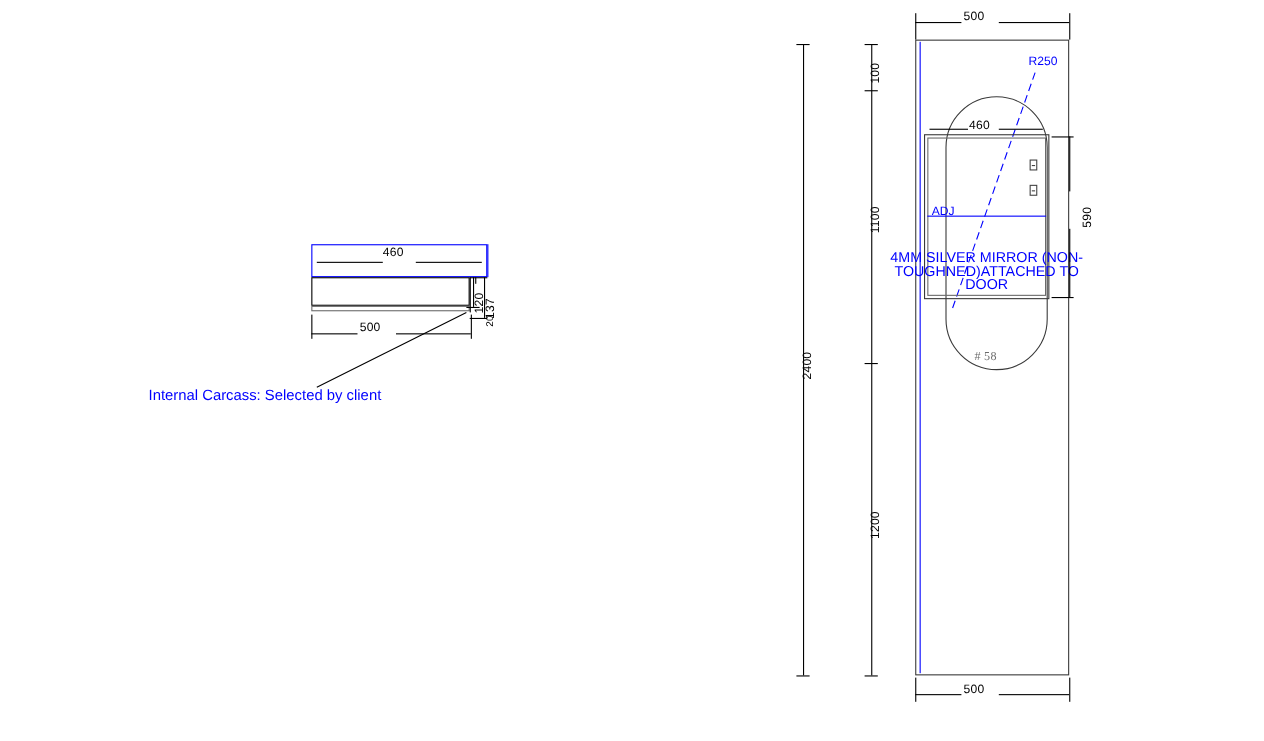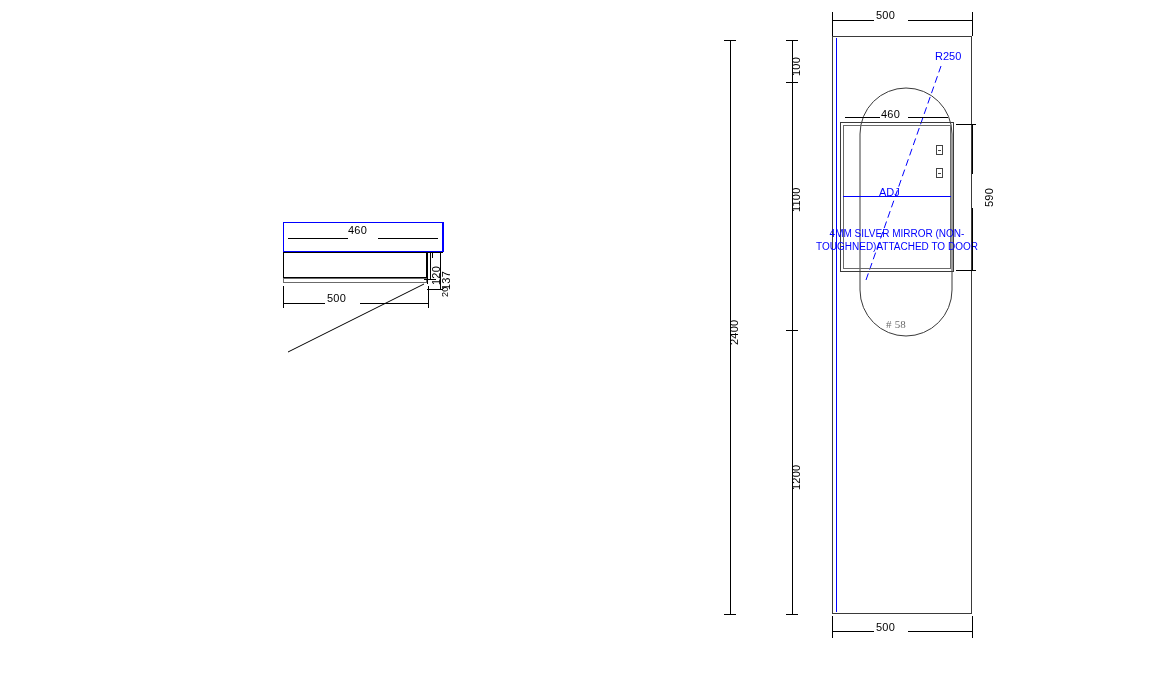--- a/index.html
+++ b/index.html
@@ -68,21 +68,21 @@
     position: absolute;
     color: #0000ff;
     font-size: 13.5px;
     line-height: 18px;
     width: 430px;
   }
 
   .mirror-label {
     position: absolute;
     color: #0000ff;
-    font-size: 10px;
+    font-size: 13px;
     line-height: 12.5px;
     text-align: center;
     width: 200px;
   }
 
   
   .hw {
     position: absolute;
     width: 7px;
     height: 10px;
@@ -143,20 +143,21 @@
     <div class="dimtext vert" style="left:430px; top:285px;">120</div>
 
     <div class="dimtext vert small" style="left:440px; top:297px;">20</div>
 
     <svg class="overlay">
       <line x1="424" y1="284" x2="288" y2="352" stroke="#000000" stroke-width="1"></line>
     </svg>
   </div>
 
   <div class="notes" style="left:135px; top:351px;">
+    <div>Internal Carcass:  Selected by client</div>
   </div>
 
   <div>
 
     <div class="vline" style="left:832px; top:12px; height:24px;"></div>
     <div class="vline" style="left:972px; top:12px; height:24px;"></div>
     <div class="hline" style="left:832px; top:20px; width:42px;"></div>
     <div class="hline" style="left:908px; top:20px; width:64px;"></div>
     <div class="dimtext" style="left:876px; top:9px;">500</div>
 
@@ -176,21 +177,21 @@
     <div class="box gray" style="left:843px; top:125px; width:108px; height:144px;"></div>
 
     <div class="hline" style="left:845px; top:117px; width:35px;"></div>
     <div class="hline" style="left:908px; top:117px; width:40px;"></div>
     <div class="dimtext" style="left:881px; top:108px;">460</div>
 
     <div class="hw" style="left:936px; top:145px;"></div>
     <div class="hw" style="left:936px; top:168px;"></div>
 
     <div class="hline blue" style="left:843px; top:196px; width:108px;"></div>
-    <div class="bluetext" style="left:847px; top:186px;margin-left:32px;">ADJ</div>
+    <div class="bluetext" style="left:847px; top:186px;">ADJ</div>
 
     <div class="mirror-label" style="left:797px; top:228px;">4MM SILVER MIRROR (NON-TOUGHNED)ATTACHED TO DOOR</div>
 
     <div class="dimtext gray" style="left:886px; top:318px;"># 58</div>
 
     <div class="hline" style="left:956px; top:124px; width:20px;"></div>
     <div class="hline" style="left:956px; top:270px; width:20px;"></div>
     <div class="vline" style="left:972px; top:124px; height:50px;"></div>
     <div class="vline" style="left:972px; top:208px; height:62px;"></div>
     <div class="dimtext vert" style="left:983px; top:207px;">590</div>

